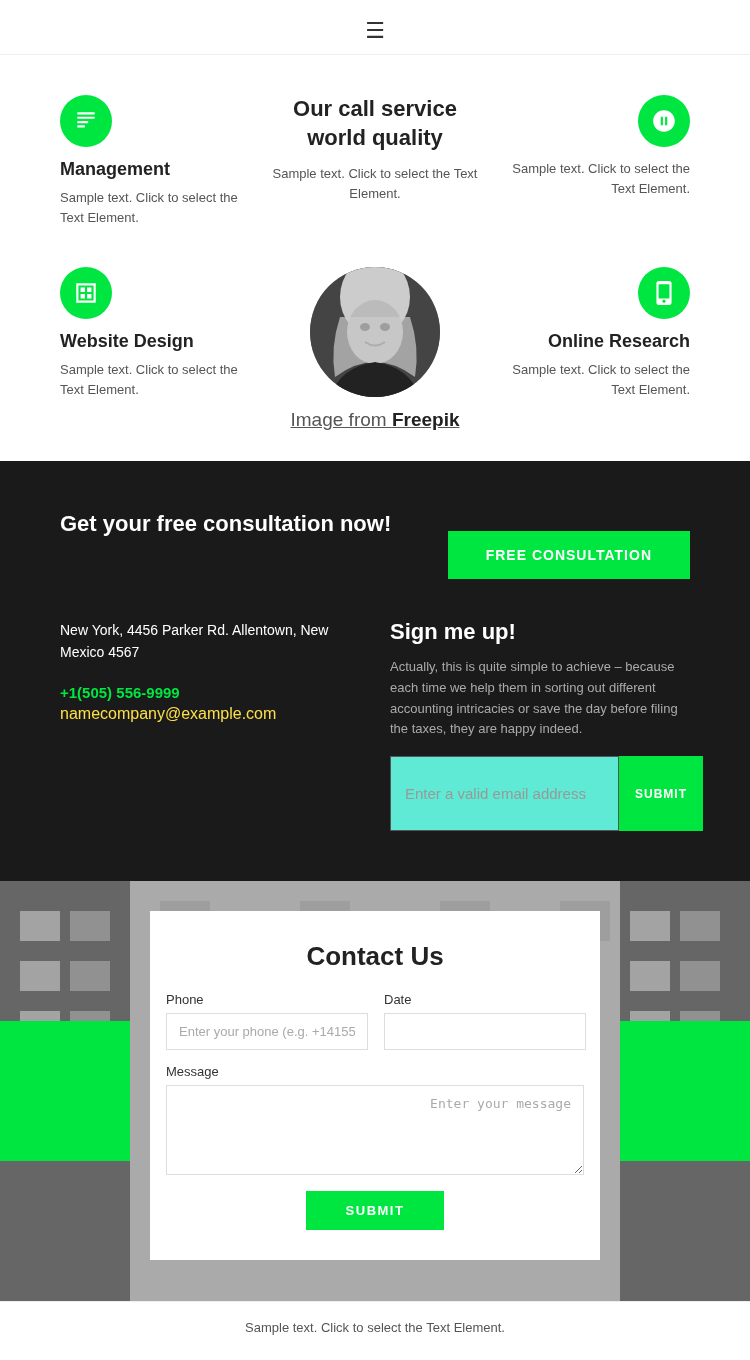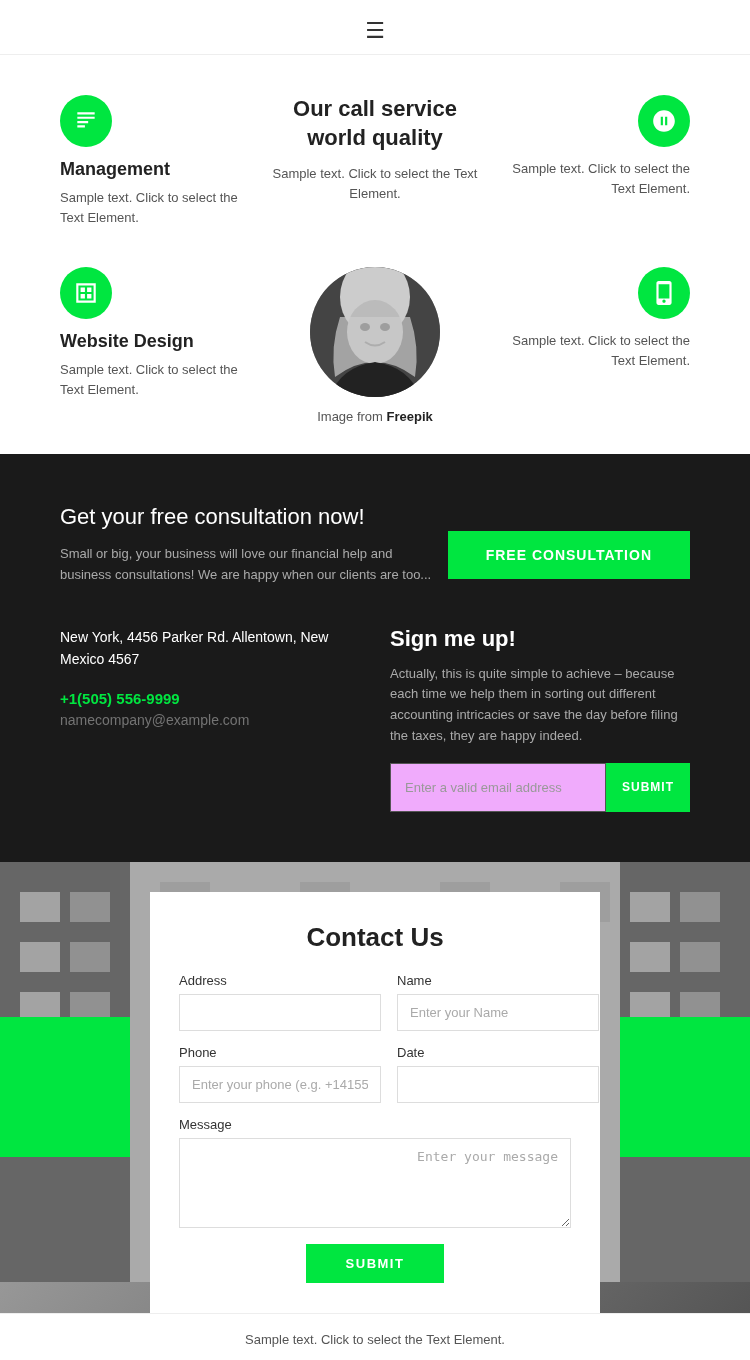--- a/index.html
+++ b/index.html
@@ -99,22 +99,23 @@
       border-radius: 50%;
       background: #888;
       overflow: hidden;
       margin-bottom: 12px;
     }
     .avatar-circle svg {
       width: 100%;
       height: 100%;
     }
     .image-credit {
-      font-size: 13px;
+      font-size: 19px;
       color: #555;
+      text-decoration: underline;
     }
     .image-credit strong {
       color: #222;
     }
 
     
     .dark-section {
       background: #1a1a1a;
       padding: 50px 60px;
       color: #fff;
@@ -123,21 +124,21 @@
       display: flex;
       justify-content: space-between;
       align-items: flex-start;
       margin-bottom: 40px;
     }
     .consultation-left {
       width: 380px;
     }
     .consultation-left h2 {
       font-size: 22px;
-      font-weight: normal;
+      font-weight: bold;
       color: #fff;
       margin-bottom: 14px;
     }
     .consultation-left p {
       font-size: 13px;
       color: #aaa;
       line-height: 1.6;
     }
     .free-consultation-btn {
       background: #00e640;
@@ -168,22 +169,22 @@
     }
     .contact-info .phone {
       color: #00e640;
       font-size: 15px;
       font-weight: bold;
       display: block;
       margin-bottom: 4px;
       text-decoration: none;
     }
     .contact-info .email {
-      color: #737373;
-      font-size: 14px;
+      color: #fde047;
+      font-size: 16px;
       text-decoration: none;
     }
     .signup-right {
       width: 300px;
     }
     .signup-right h3 {
       font-size: 22px;
       font-weight: bold;
       color: #fff;
       margin-bottom: 12px;
@@ -192,24 +193,24 @@
       font-size: 13px;
       color: #aaa;
       line-height: 1.6;
       margin-bottom: 16px;
     }
     .email-form {
       display: flex;
     }
     .email-form input {
       flex: 1;
-      padding: 16px 14px;
-      font-size: 13px;
+      padding: 28px 14px;
+      font-size: 15px;
       border: 1px solid #555;
-      background: #f0abfc;
+      background: #5eead4;
       color: #333;
       outline: none;
     }
     .email-form input::placeholder {
       color: #999;
     }
     .email-form button {
       background: #00e640;
       color: #fff;
       border: none;
@@ -253,21 +254,21 @@
       height: 140px;
       background: #00e640;
       z-index: 1;
     }
     .contact-form-card {
       position: relative;
       z-index: 2;
       background: #fff;
       margin: 0 auto;
       width: 450px;
-      padding: 30px 29px 30px;
+      padding: 30px 16px 30px;
       margin-top: 30px;
     }
     .contact-form-card h2 {
       text-align: center;
       font-size: 26px;
       font-weight: bold;
       color: #222;
       margin-bottom: 20px;
     }
     .form-row {
@@ -415,30 +416,30 @@
         <span>Image from </span><strong>Freepik</strong>
       </p>
     </div>
 
     <div class="service-item right">
       <div class="service-icon">
         <svg viewBox="0 0 24 24" xmlns="http://www.w3.org/2000/svg">
             <path d="M17 1H7C5.9 1 5 1.9 5 3v18c0 1.1.9 2 2 2h10c1.1 0 2-.9 2-2V3c0-1.1-.9-2-2-2zm-5 20c-.83 0-1.5-.67-1.5-1.5S11.17 18 12 18s1.5.67 1.5 1.5S12.83 21 12 21zm5-4H7V4h10v13z"></path>
           </svg>
       </div>
+      <div class="service-title">Online Research</div>
       <div class="service-text">Sample text. Click to select the Text Element.</div>
     </div>
   </div>
 </section>
 
 <section class="dark-section">
   <div class="dark-section-top">
     <div class="consultation-left">
       <h2>Get your free consultation now!</h2>
-      <p>Small or big, your business will love our financial help and business consultations! We are happy when our clients are too...</p>
     </div>
     <button class="free-consultation-btn">FREE CONSULTATION</button>
   </div>
 
   <div class="dark-section-bottom">
     <div class="contact-info">
       <p class="address">New York, 4456 Parker Rd. Allentown, New Mexico 4567</p>
       <a class="phone">+1(505) 556-9999</a>
       <a class="email">namecompany@example.com</a>
     </div>
@@ -497,30 +498,20 @@
       <rect x="440" y="80" width="50" height="40" fill="#999" opacity="0.7"></rect>
       <rect x="510" y="80" width="50" height="40" fill="#aaa" opacity="0.6"></rect>
     </svg>
   </div>
   <div class="green-left"></div>
   <div class="green-right"></div>
 
   <div class="contact-form-card">
     <h2>Contact Us</h2>
 
-    <div class="form-row">
-      <div class="form-group">
-        <label>Address</label>
-        <input type="text" style="">
-      </div>
-      <div class="form-group">
-        <label>Name</label>
-        <input type="text" placeholder="Enter your Name" style="">
-      </div>
-    </div>
 
     <div class="form-row">
       <div class="form-group">
         <label>Phone</label>
         <input type="text" placeholder="Enter your phone (e.g. +141555326" style="">
       </div>
       <div class="form-group">
         <label>Date</label>
         <input type="text" style="">
       </div>

